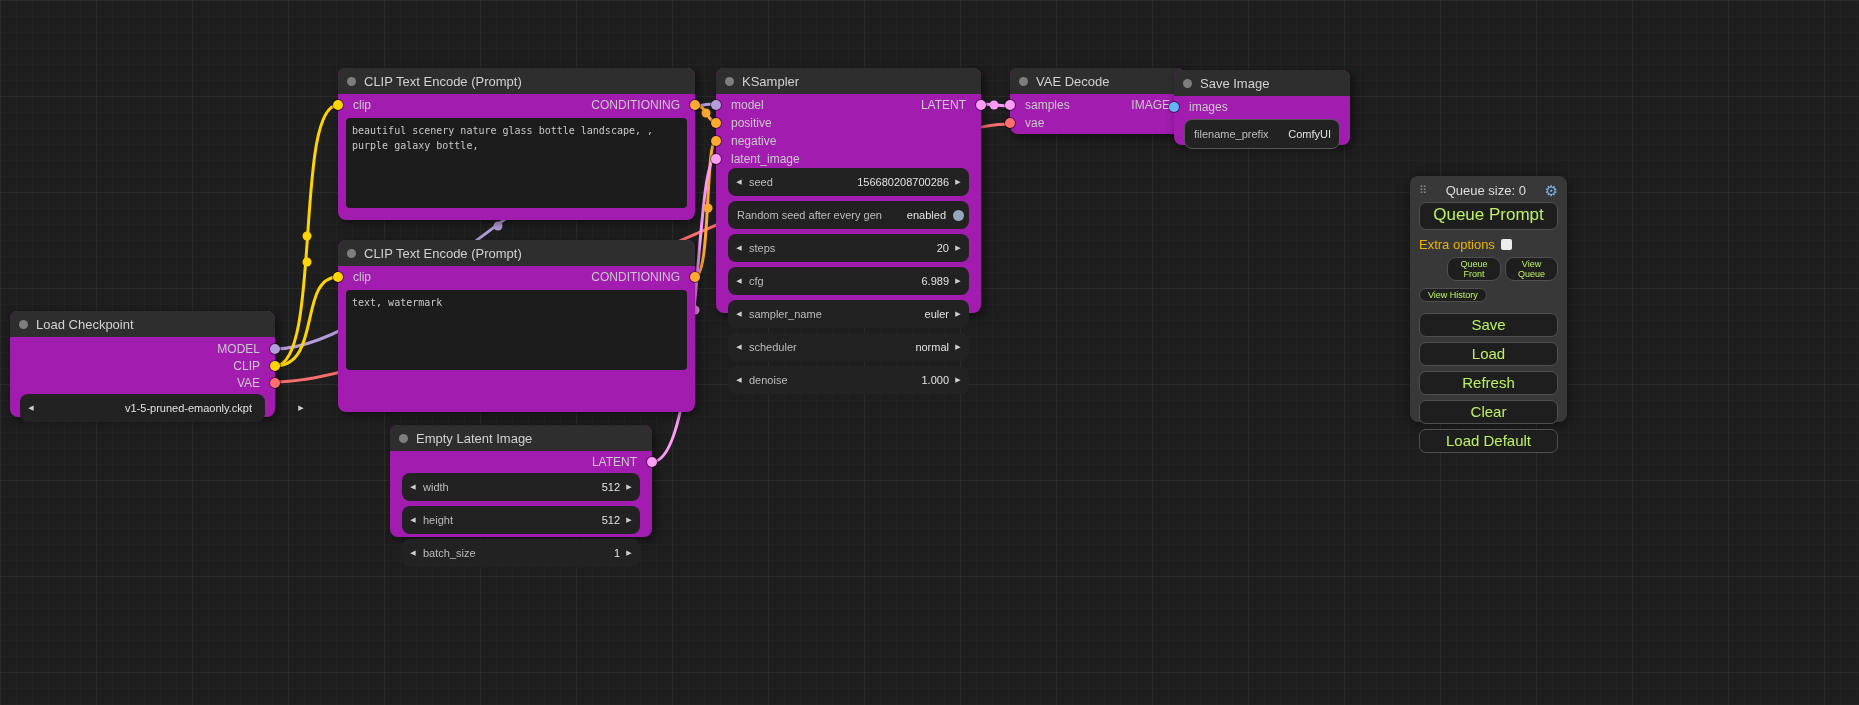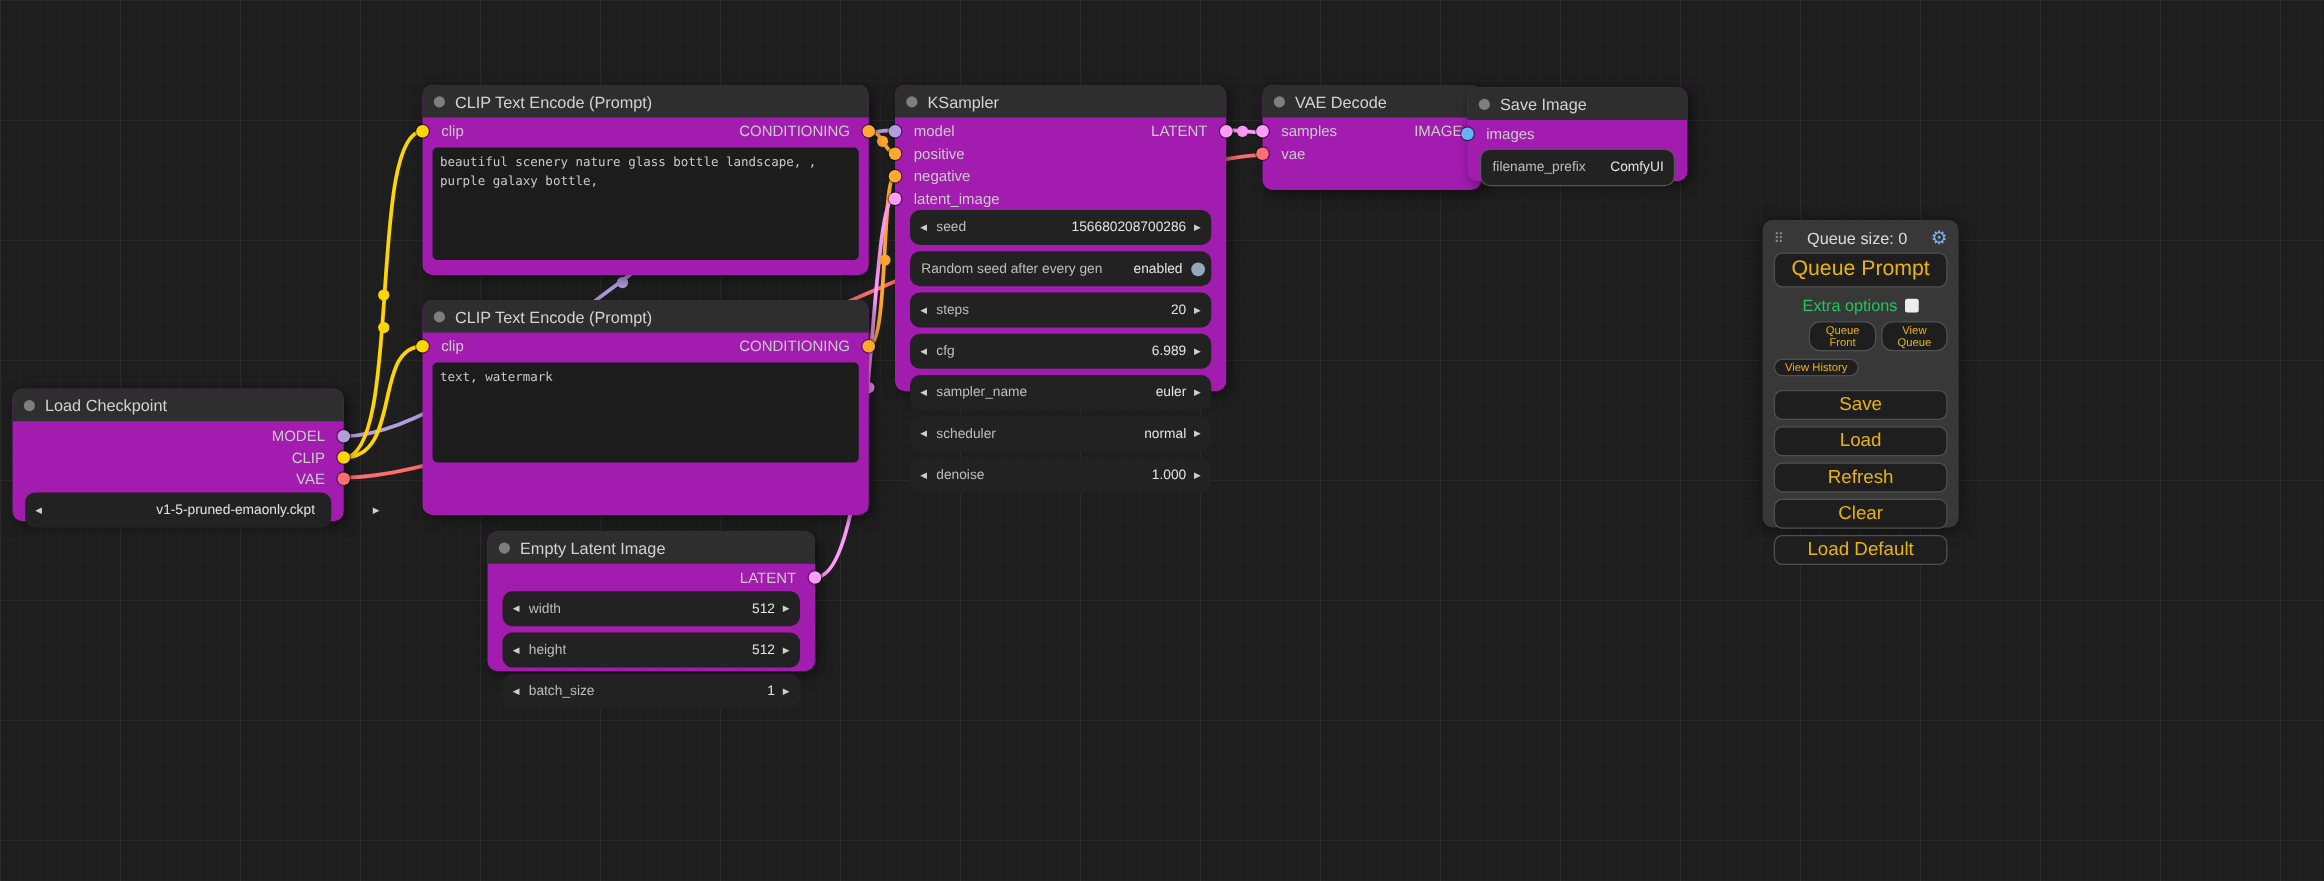--- a/index.html
+++ b/index.html
@@ -47,25 +47,25 @@
             color:#c9c9c9; overflow:hidden; word-wrap:break-word; }
 
   .queue-panel { position:absolute; left:1410px; top:176px; width:157px; height:246px;
                  background:#383838; border-radius:8px; z-index:3;
                  box-shadow:0 2px 12px rgba(0,0,0,.55); padding:5px 9px; }
   .qp-header { display:flex; align-items:center; height:18px; margin-bottom:3px; }
   .qp-drag { color:#8a8a8a; font-size:11px; cursor:grab; }
   .qp-title { flex:1; text-align:center; font-size:13px; color:#dddddd; }
   .qp-gear { color:#7db2e8; font-size:15px; line-height:1; cursor:pointer; }
   button { font-family:"Liberation Sans", sans-serif; background:#1e1e1e;
-           border:1px solid #4f4f4f; color:#eab308; cursor:pointer; display:block; }
+           border:1px solid #4f4f4f; color:#bef264; cursor:pointer; display:block; }
   .qp-big { width:139px; margin:0 auto 5px; border-radius:7px; font-size:15px; padding:2px 0 3px; }
   .qp-prompt { font-size:17px; padding:2px 0 4px; margin-bottom:7px; }
-  .qp-extra { display:flex; align-items:center; justify-content:center; gap:6px;
-              color:#22c55e; font-size:13px; margin-bottom:5px; }
+  .qp-extra { display:flex; align-items:center; gap:6px;
+              color:#eab308; font-size:13px; margin-bottom:5px; }
   .qp-checkbox { width:11px; height:11px; background:#ececec; border-radius:2px; cursor:pointer; }
   .qp-small-row { display:flex; justify-content:center; gap:4px; margin-bottom:3px;padding-left:28px; }
   .qp-small { display:inline-block; border-radius:9px; font-size:9px; padding:1px 8px; }
   .qp-history { margin:0 auto 11px; }
 </style>
 </head>
 <body>
 
 <svg id="wires" width="1859" height="705">
   <path class="wire" d="M 275 349 C 390 349 600 104 716 104" stroke="#b39ddb"></path>
@@ -240,21 +240,21 @@
     </div>
     <div class="widget">
       <span class="arr">◀</span>
       <span class="wlabel">denoise</span>
       <span class="wvalue">1.000</span>
       <span class="arr">▶</span>
     </div>
   </div>
 </div>
 
-<div class="node" style="left:1010px; top:68px; width:175px; height:84px;">
+<div class="node" style="left:1010px; top:68px; width:175px; height:66px;">
   <div class="ntitle">
     <span class="ndot"></span>
     <span>VAE Decode</span>
   </div>
   <div class="nbody">
     <div class="srow">
       <span class="pdot left c-latent"></span>
       <span>samples</span>
       <span class="out-label">IMAGE</span>
       <span class="pdot right c-image"></span>

